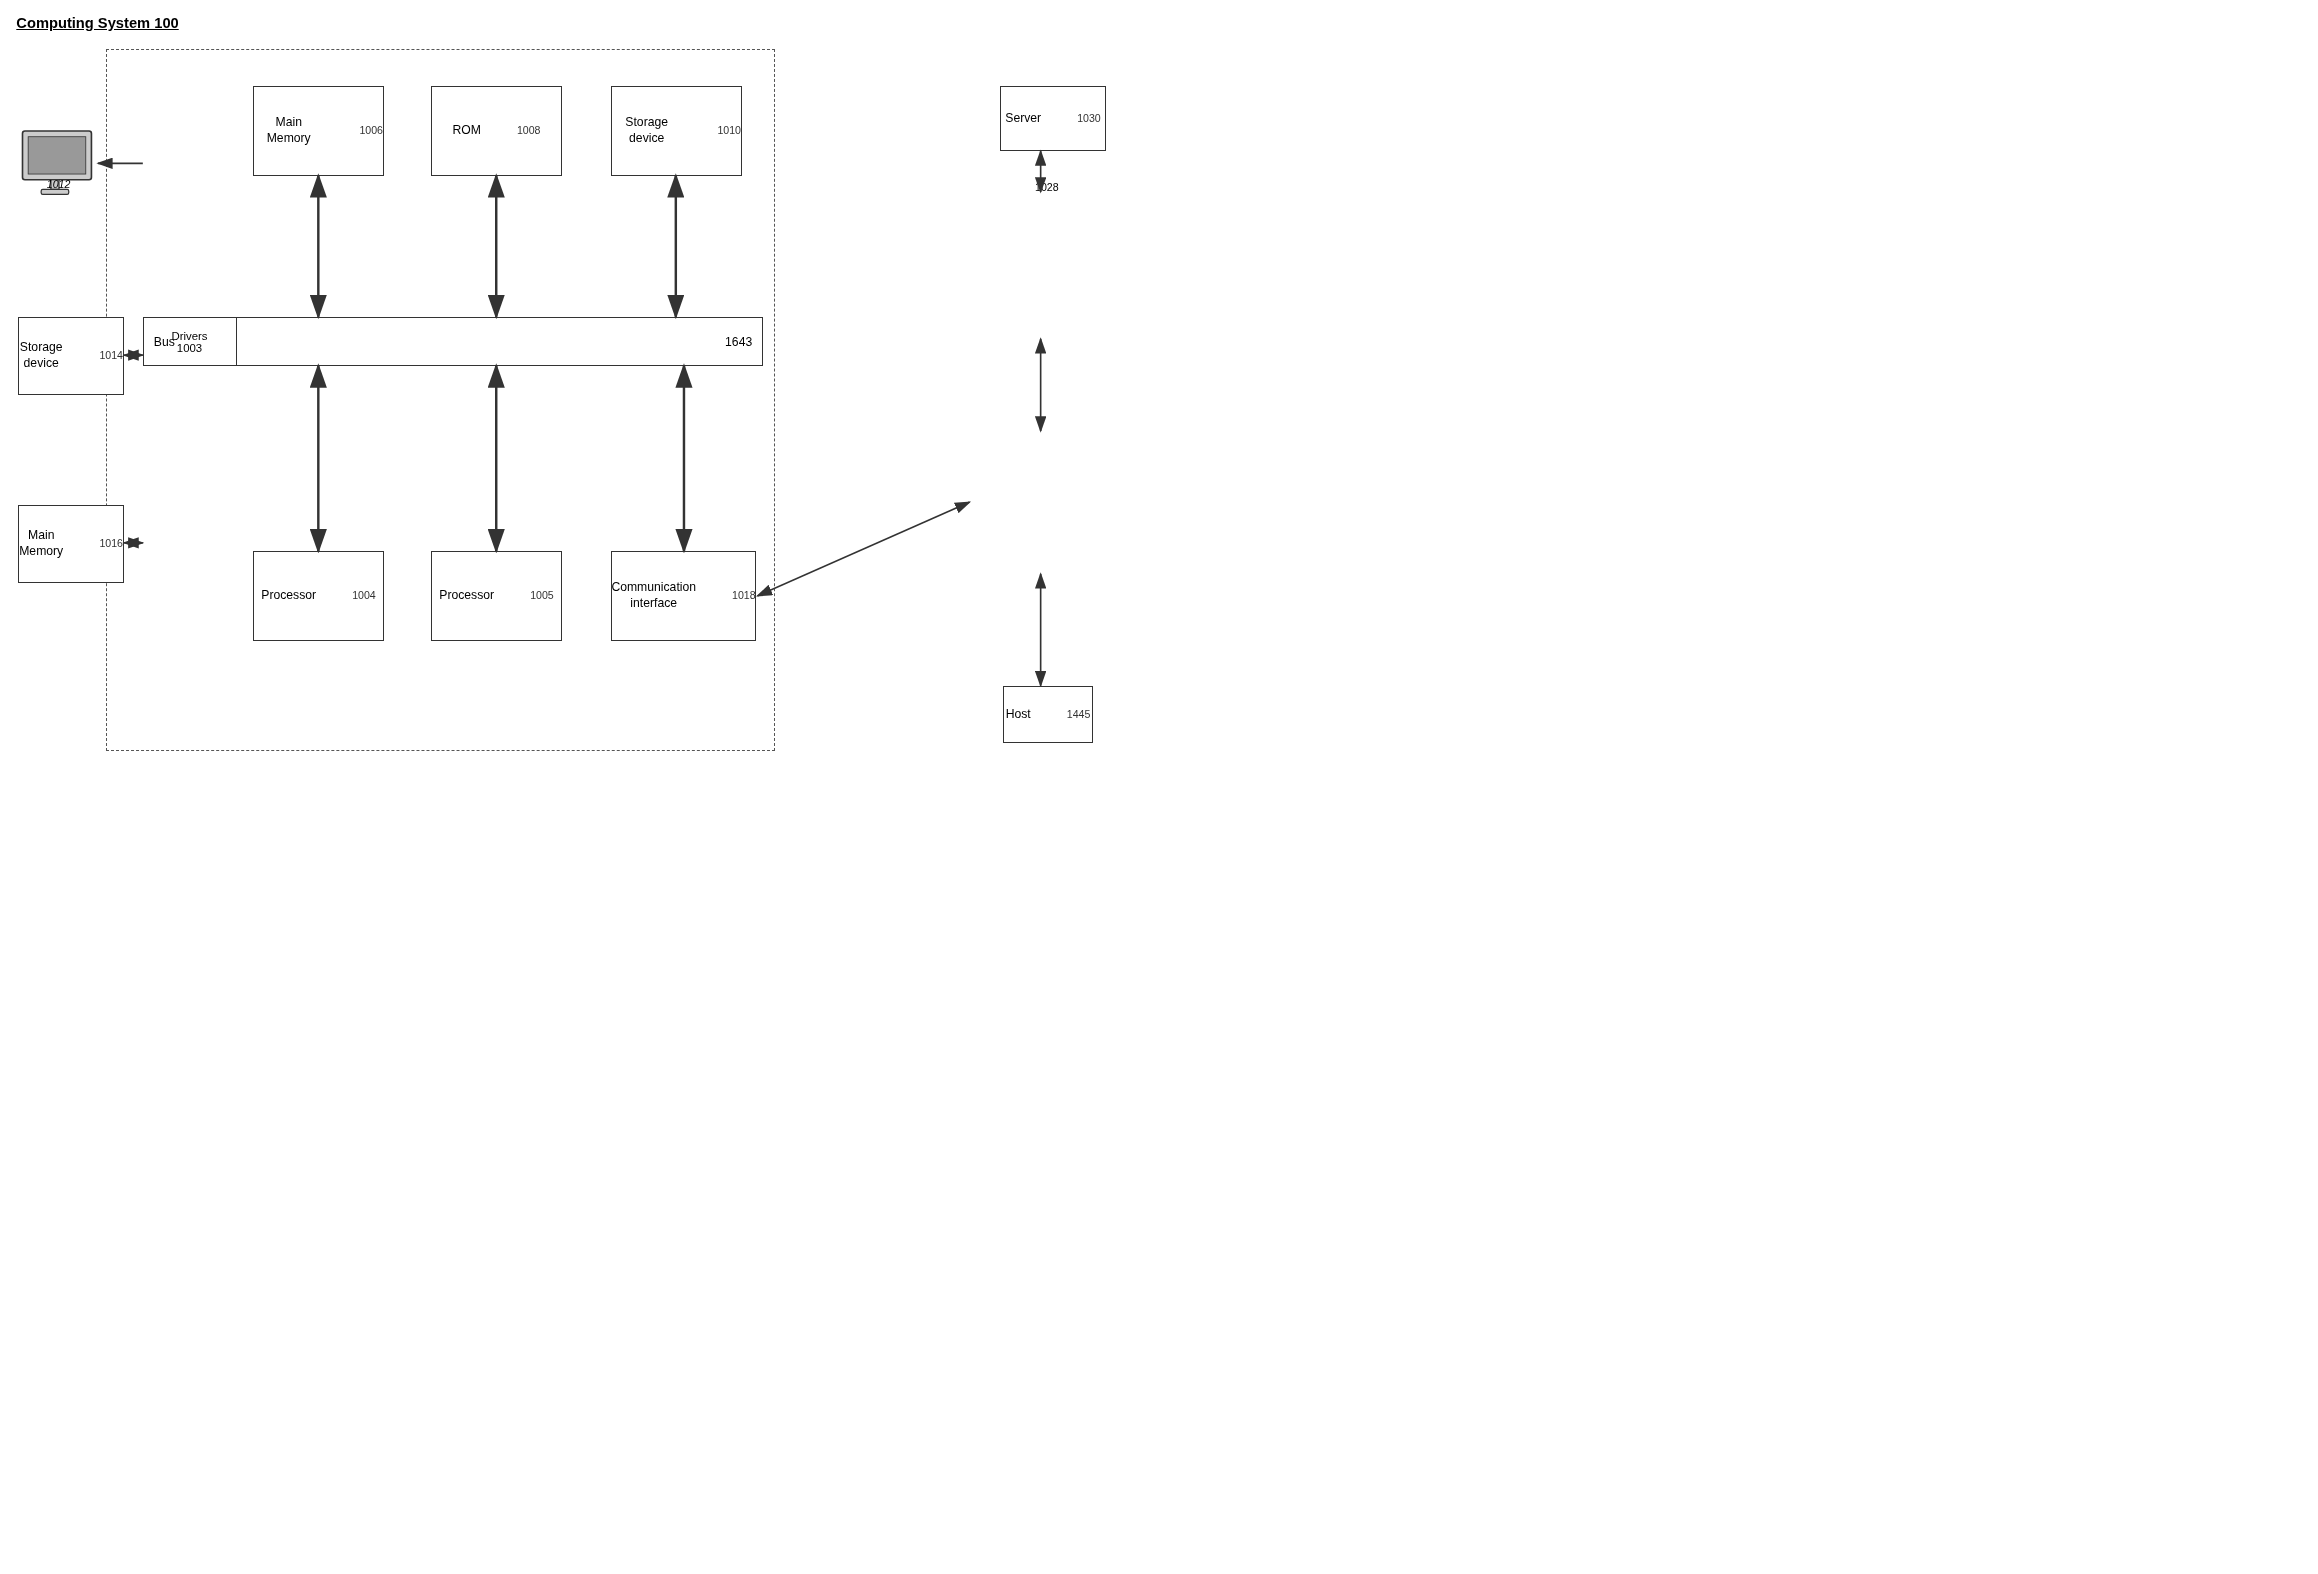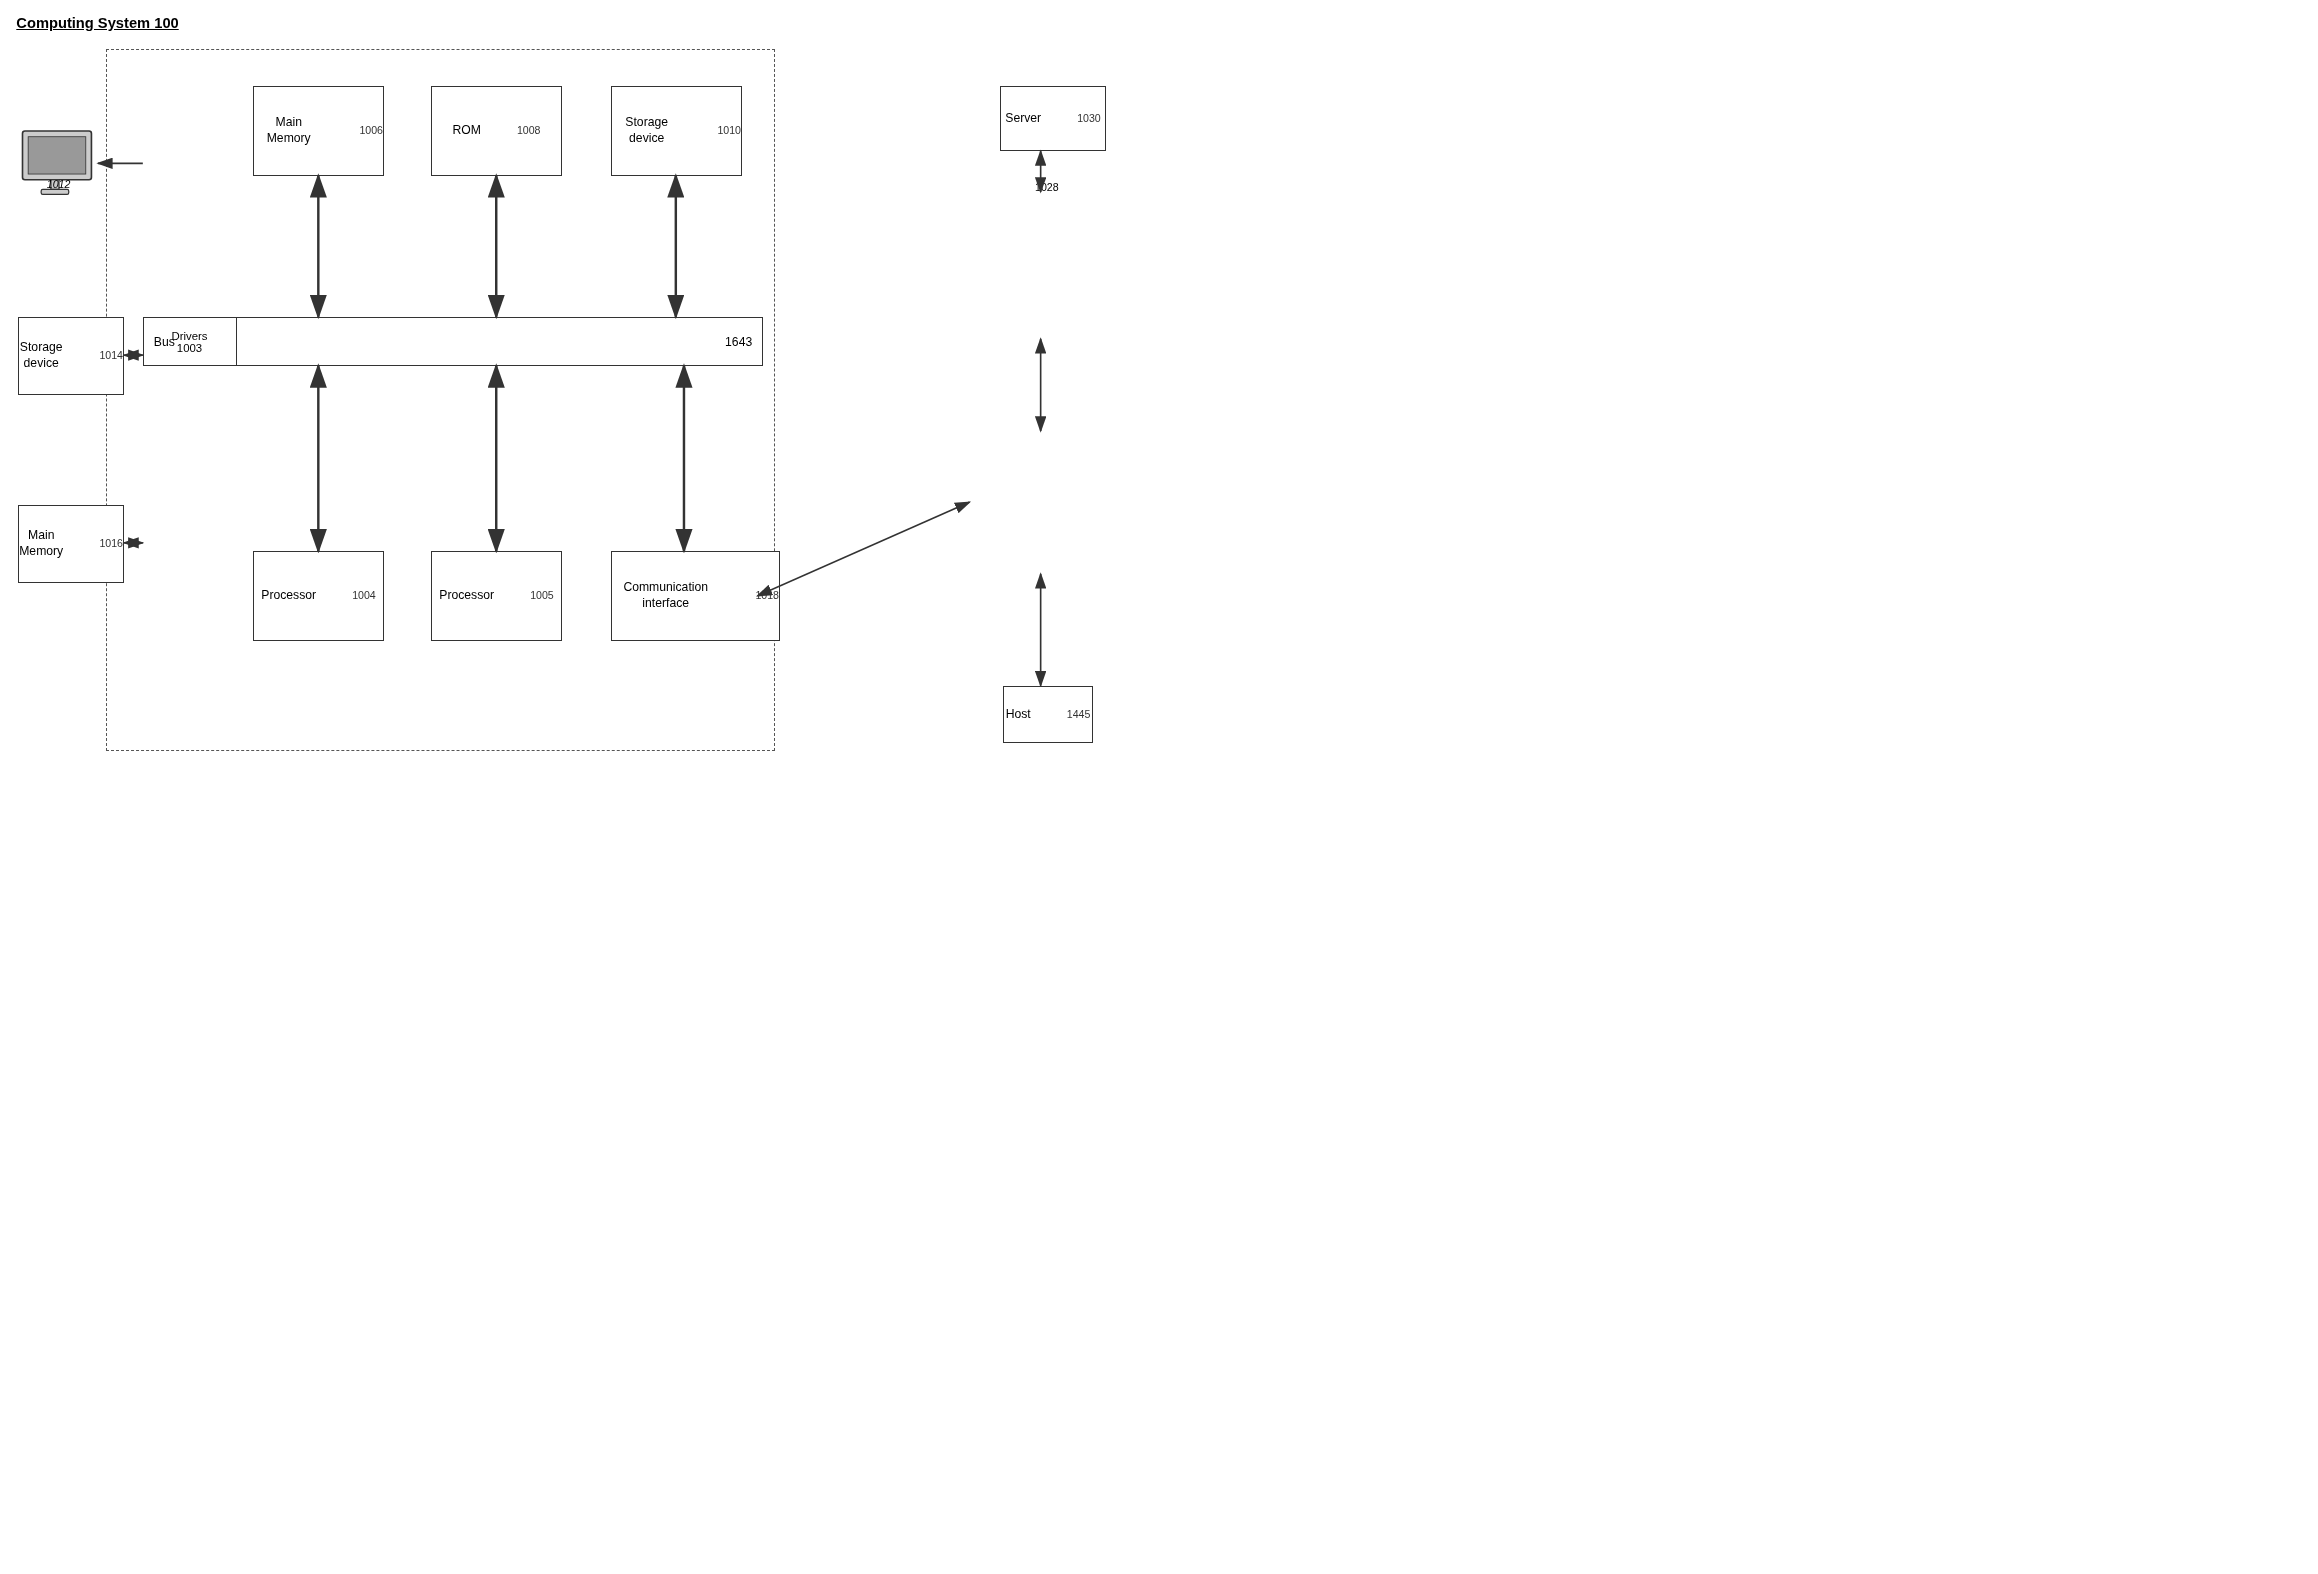--- a/index.html
+++ b/index.html
@@ -141,21 +141,21 @@
   <div class="box" style="left:253px; top:551px; width:131px; height:90px;">
     <span>Processor</span>
     <span class="num">1004</span>
   </div>
 
   <div class="box" style="left:431px; top:551px; width:131px; height:90px;">
     <span>Processor</span>
     <span class="num">1005</span>
   </div>
 
-  <div class="box" style="left:611px; top:551px; width:169px; height:90px;">
+  <div class="box" style="left:611px; top:551px; width:145px; height:90px;">
     <span>Communication interface</span>
     <span class="num">1018</span>
   </div>
 
   <div class="monitor" style="left:18px; top:127px;">
     <svg width="82" height="73" viewBox="0 0 100 90">
 
       <rect x="5" y="5" width="85" height="60" rx="3" ry="3" fill="#ccc" stroke="#333" stroke-width="2"></rect>
       <rect x="12" y="12" width="71" height="46" fill="#999" stroke="#333" stroke-width="1"></rect>
 

